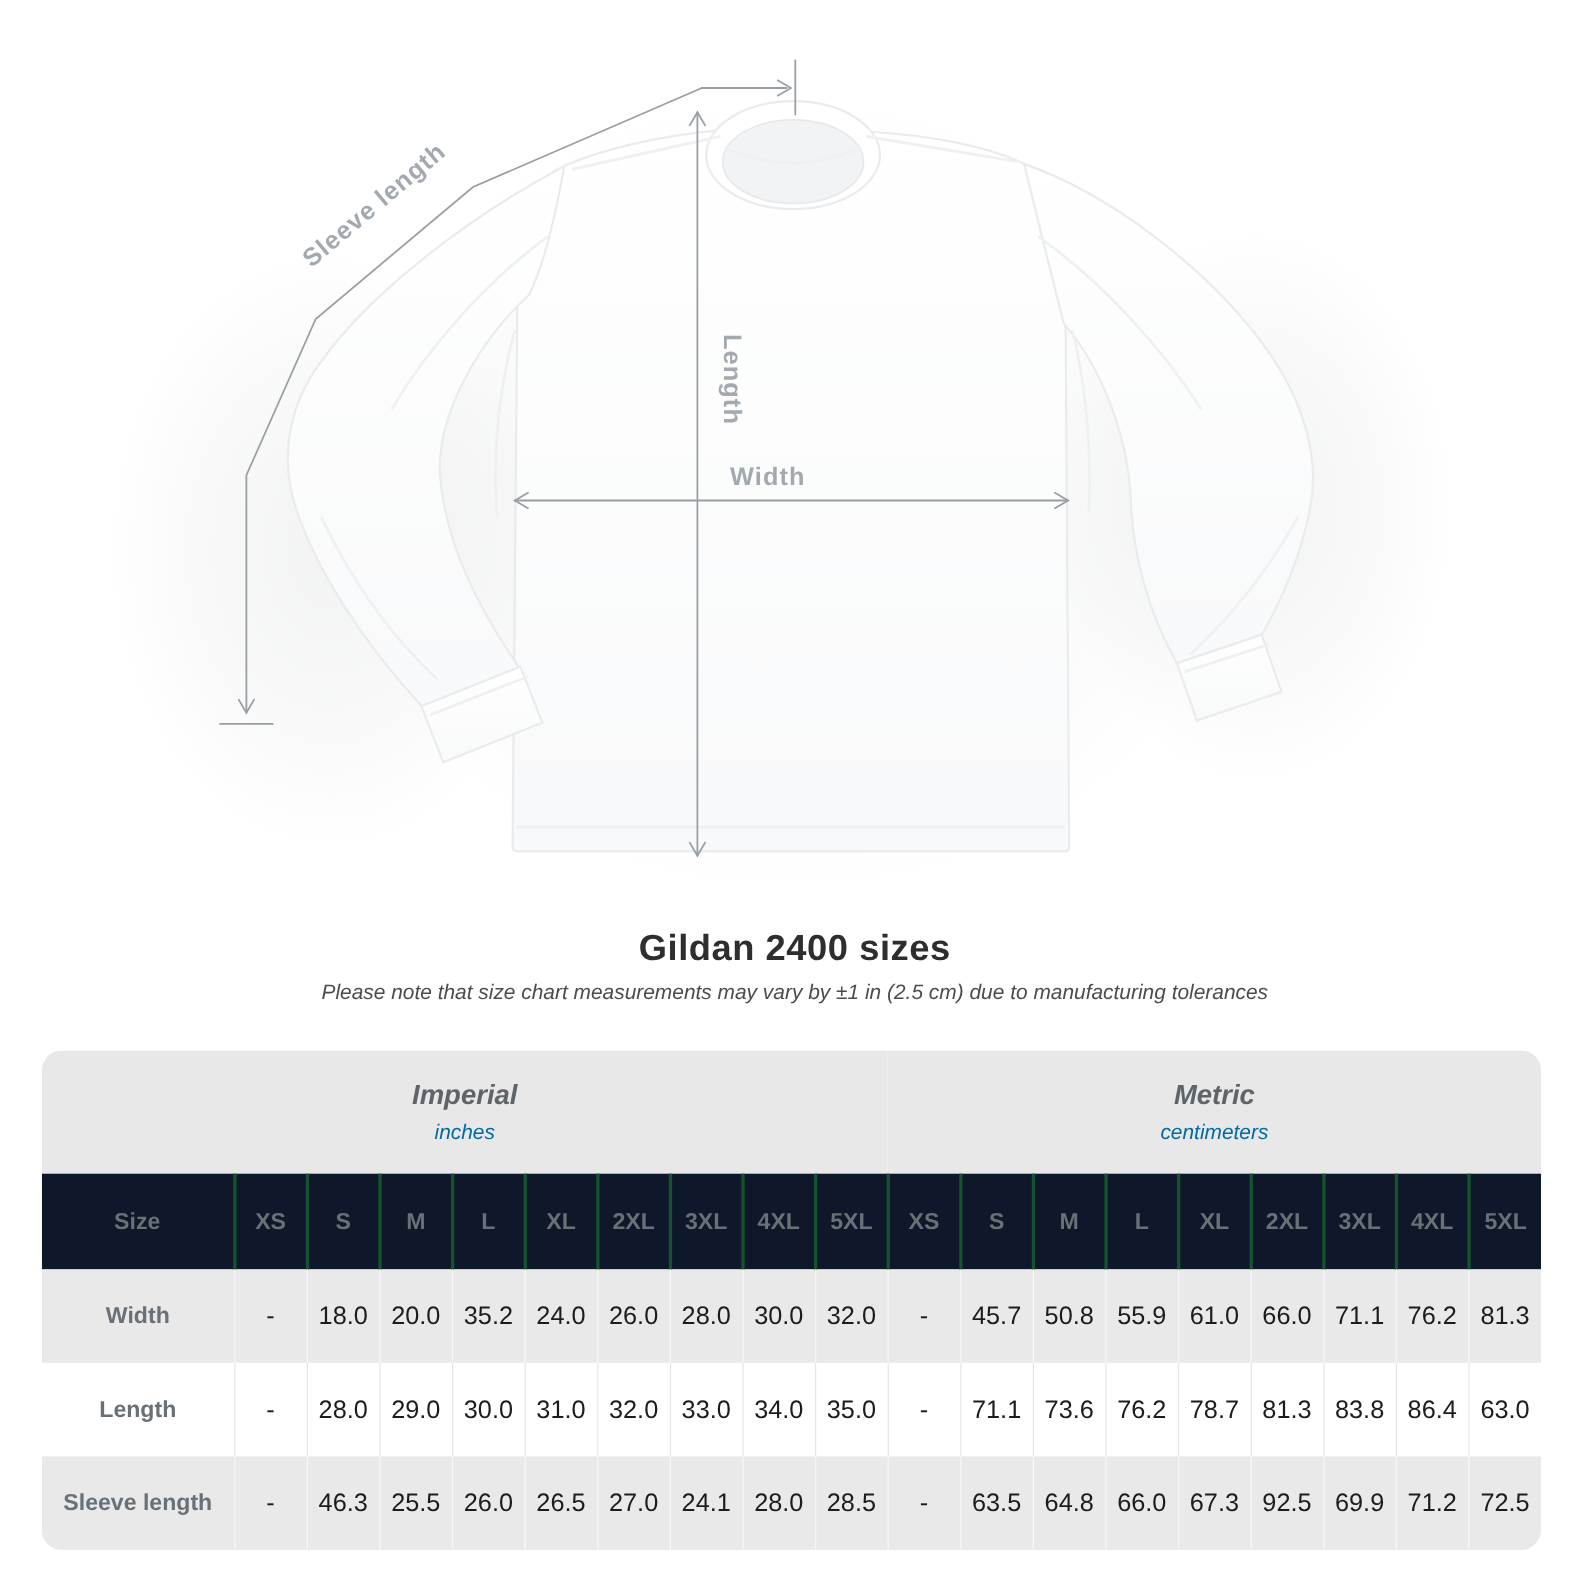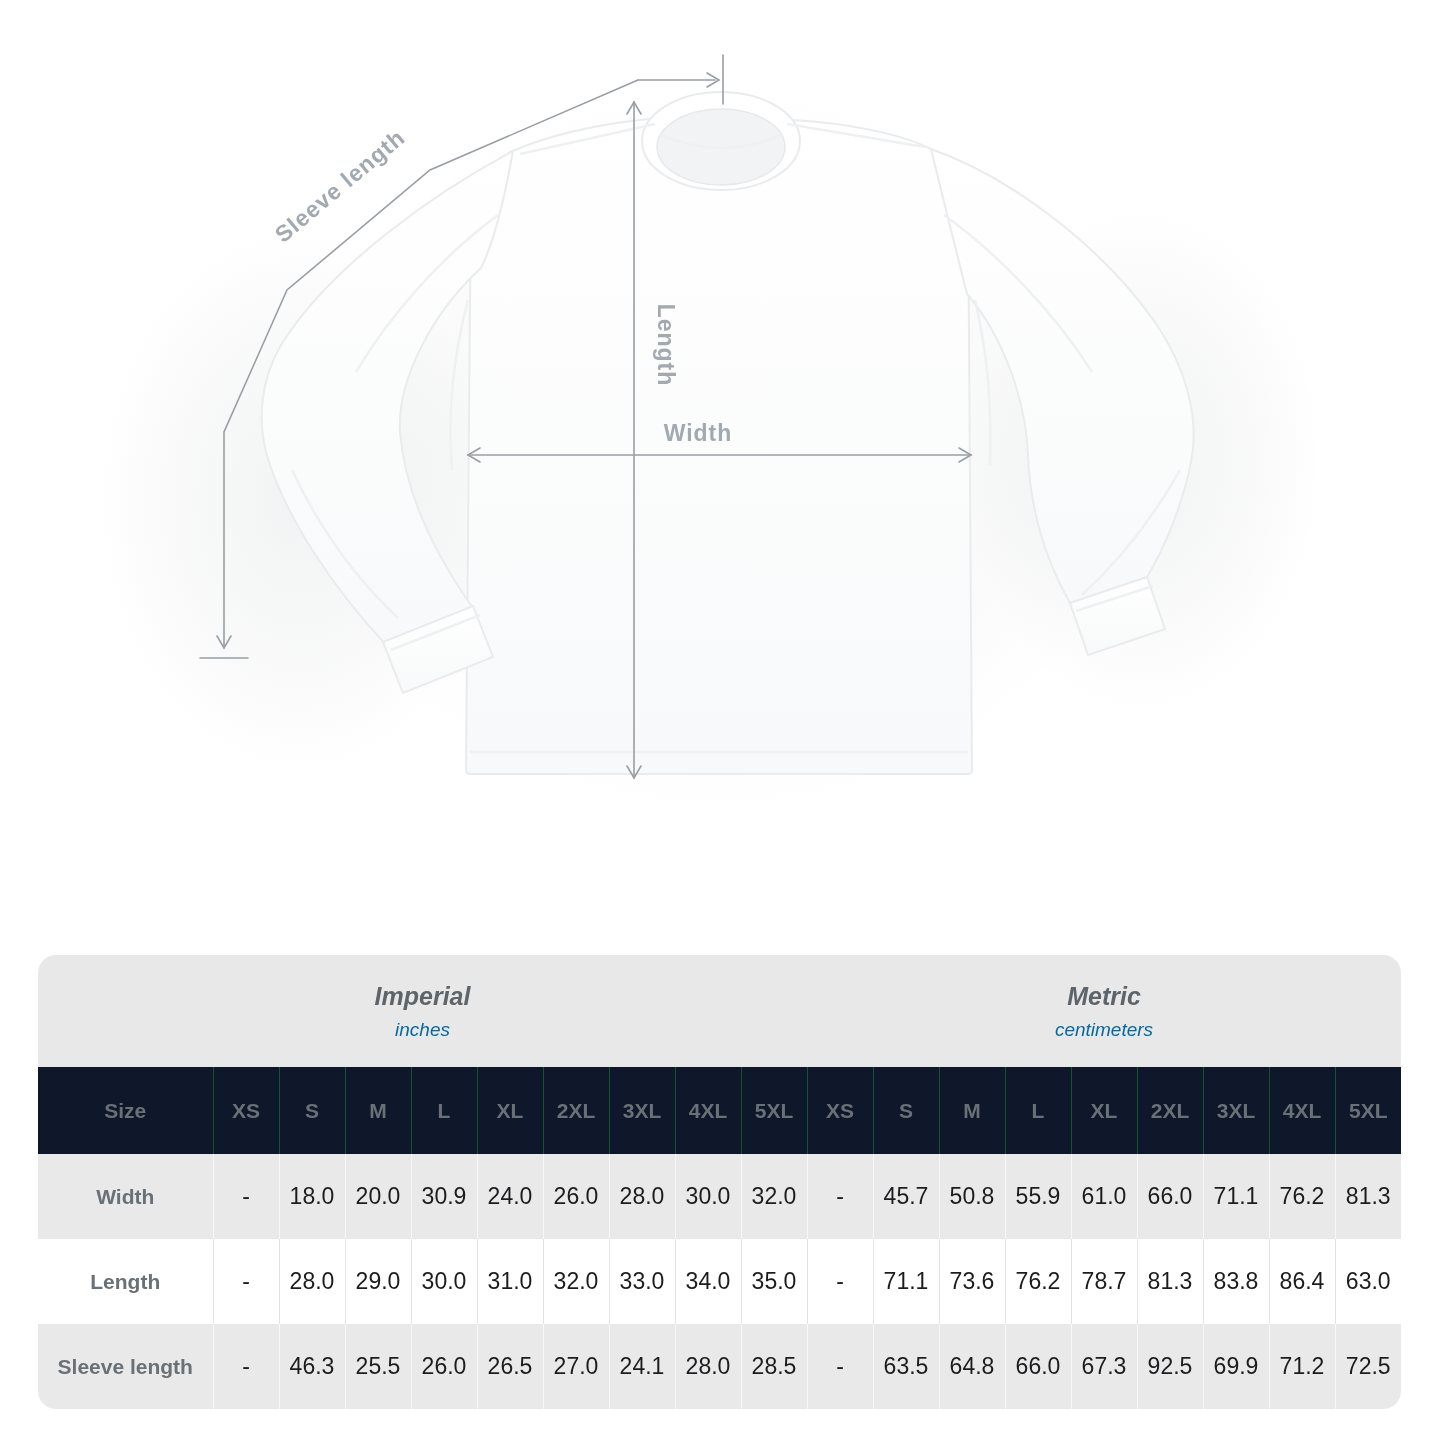--- a/index.html
+++ b/index.html
@@ -13,21 +13,21 @@
   .chart-subtitle{font-size:19px;font-style:italic;color:#4c4c4c;margin-top:11px;}
   .table-wrap{
     position:absolute;left:38px;top:955px;width:1363px;border-radius:18px;overflow:hidden;background:#ffffff;
   }
   table.sizes{width:100%;border-collapse:collapse;table-layout:fixed;}
   col.c-label{width:175px;}
   tr.band th{background:#e8e8e9;height:110px;border:none;vertical-align:middle;text-align:center;}
   .unit-name{font-size:25px;font-weight:bold;font-style:italic;color:#5d646a;}
   .unit-sub{font-size:19px;font-style:italic;font-weight:normal;color:#0369a1;margin-top:8px;}
   tr.hdr th{height:85px;background:#0f172a;font-size:21px;font-weight:bold;color:#697076;text-align:center;vertical-align:middle;}
-  tr.hdr th:not(:first-child){border-left:1px solid #14532d;}
+  tr.hdr th:not(:first-child){border-left:3px solid #14532d;}
   tbody tr{height:85px;background:#ffffff;}
   tbody tr.alt{background:#e9e9ea;}
   tbody td{text-align:center;vertical-align:middle;font-size:23px;color:#1c1c1e;}
   tbody td.rowlabel{font-weight:bold;font-size:21px;color:#697076;}
   tbody tr:not(.alt) td:not(:first-child){border-left:1px solid #e2e3e4;}
   tbody tr.alt td:not(:first-child){border-left:1px solid #f7f7f8;}
   .meas-label{font-weight:bold;letter-spacing:1px;}
 </style>
 </head>
 <body>
@@ -121,20 +121,24 @@
       <polyline points="959,448 971,455 959,462"></polyline>
     </g>
 
     <g fill="#a3a9b0" font-family="Liberation Sans, sans-serif" font-size="23" text-anchor="middle">
       <text class="meas-label" x="345" y="192" transform="rotate(-40 345 192)">Sleeve length</text>
       <text class="meas-label" x="658" y="345" transform="rotate(90 658 345)">Length</text>
       <text class="meas-label" x="698" y="441">Width</text>
     </g>
   </svg>
 
+  <div class="title-block">
+    <div class="chart-title">Gildan 2400 sizes</div>
+    <div class="chart-subtitle">Please note that size chart measurements may vary by ±1 in (2.5 cm) due to manufacturing tolerances</div>
+  </div>
 
   <div class="table-wrap">
     <table class="sizes">
       <colgroup>
         <col class="c-label">
         <col>
           <col>
           <col>
           <col>
           <col>
@@ -184,21 +188,21 @@
             <th>4XL</th>
             <th>5XL</th>
           </tr>
         </thead>
       <tbody>
           <tr class="alt">
             <td class="rowlabel">Width</td>
             <td>-</td>
             <td>18.0</td>
             <td>20.0</td>
-            <td>30.9</td>
+            <td>35.2</td>
             <td>24.0</td>
             <td>26.0</td>
             <td>28.0</td>
             <td>30.0</td>
             <td>32.0</td>
             <td>-</td>
             <td>45.7</td>
             <td>50.8</td>
             <td>55.9</td>
             <td>61.0</td>

